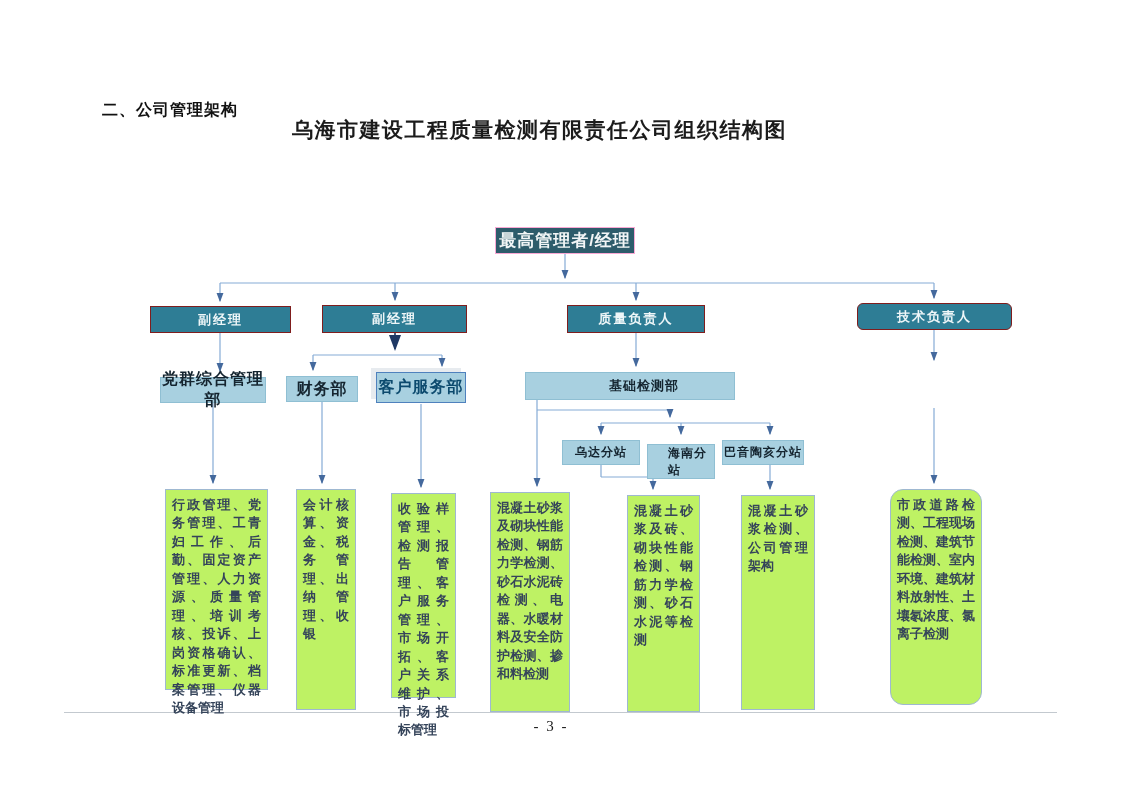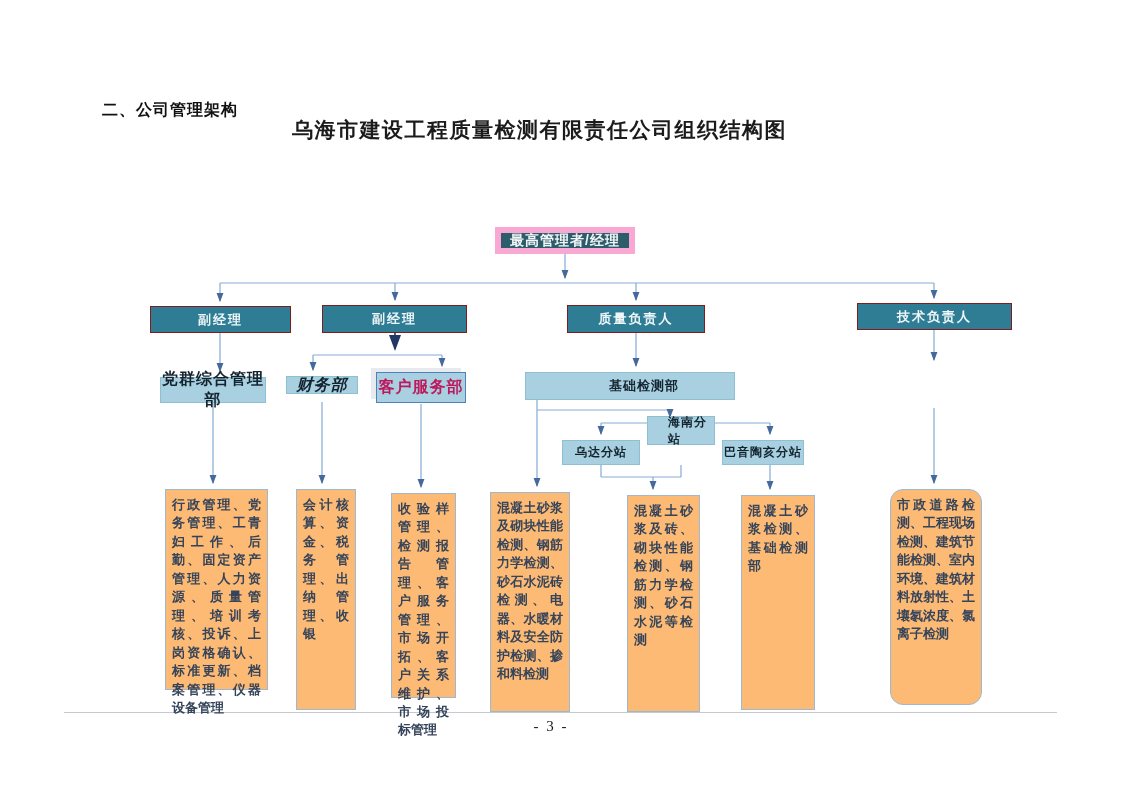--- a/index.html
+++ b/index.html
@@ -22,50 +22,50 @@
     letter-spacing:1.5px;
   }
   svg.connectors{left:0;top:0;z-index:1;pointer-events:none;}
   .node{
     z-index:2;
     display:flex;align-items:center;justify-content:center;
     text-align:center;
   }
   .node-root{
     background:var(--root-fill,#2d5c6b);
-    border:6px solid #f9a8d4;
-    color:#f2f6f7;font-size:14px;font-weight:700;letter-spacing:1px;
+    border:1px solid #f9a8d4;
+    color:#f2f6f7;font-size:17px;font-weight:700;letter-spacing:1px;
   }
   .node-mgr{
     background:var(--manager-fill,#2e7d95);
     border:1px solid #7f1d1d;
     color:#eef6f8;font-size:13px;font-weight:700;letter-spacing:2px;
   }
   .node-dept{
     background:var(--dept-fill,#a8d0e0);
     border:1px solid #8fbfd3;
     color:#14242f;font-size:16px;font-weight:700;letter-spacing:1px;
   }
   .node-dept.big{font-size:13px;padding-left:28px;}
   .node-dept.two-line{flex-direction:column;line-height:1.3;}
   .node-dept .sub{font-size:11px;font-weight:700;}
   .node-dept.selected{
     border:1.5px solid #4f81bd;
     box-shadow:-5px -4px 0 0 #e7ebef;
-    color:#be185d;
+    color:#0c4a6e;
   }
   .node-station{
     background:var(--dept-fill,#a8d0e0);
     border:1px solid #8fbfd3;
     color:#14242f;font-size:12px;font-weight:700;letter-spacing:1px;
     z-index:2;display:flex;align-items:center;justify-content:center;
   }
   .duty{
     z-index:2;
-    background:#fdba74;
+    background:#bef264;
     border:1px solid var(--duty-border,#9fb8d1);
     color:var(--duty-text,#35445a);
     font-size:13px;line-height:1.42;
     padding:6px 6px;
     text-align:justify;
     text-justify:inter-character;
     font-weight:600;
   }
   #footer-divider{
     left:64px;top:712px;width:993px;height:0;
@@ -135,51 +135,51 @@
 
   <div class="abs node node-mgr" style="left:150px;top:306px;width:141px;height:27px;">
     <span>副经理</span>
   </div>
   <div class="abs node node-mgr" style="left:322px;top:305px;width:145px;height:28px;">
     <span>副经理</span>
   </div>
   <div class="abs node node-mgr" style="left:567px;top:305px;width:138px;height:28px;">
     <span>质量负责人</span>
   </div>
-  <div class="abs node node-mgr" style="left:857px;top:303px;width:155px;height:27px;">
+  <div class="abs node node-mgr" style="left:857px;top:303px;width:155px;height:27px;border-radius:6px;">
     <span>技术负责人</span>
   </div>
 
   <div class="abs node node-dept" style="left:160px;top:377px;width:106px;height:26px;">
     <span>党群综合管理部</span>
   </div>
-  <div class="abs node node-dept" style="left:286px;top:376px;width:72px;height:18px;font-style:italic;">
+  <div class="abs node node-dept" style="left:286px;top:376px;width:72px;height:26px;">
     <span>财务部</span>
   </div>
   <div class="abs node node-dept selected" style="left:376px;top:372px;width:90px;height:31px;">
     <span>客户服务部</span>
   </div>
   <div class="abs node node-dept big" style="left:525px;top:372px;width:210px;height:28px;">
     <span>基础检测部</span>
   </div>
 
   <div class="abs node-station" style="left:562px;top:440px;width:78px;height:25px;">
     <span>乌达分站</span>
   </div>
-  <div class="abs node-station" style="left:647px;top:416px;width:68px;height:29px;padding-left:20px;">
+  <div class="abs node-station" style="left:647px;top:444px;width:68px;height:35px;padding-left:20px;">
     <span>海南分站</span>
   </div>
   <div class="abs node-station" style="left:722px;top:440px;width:82px;height:25px;">
     <span>巴音陶亥分站</span>
   </div>
 
   <div class="abs duty" style="left:165px;top:489px;width:103px;height:201px;">行政管理、党务管理、工青妇工作、后勤、固定资产管理、人力资源、质量管理、培训考核、投诉、上岗资格确认、标准更新、档案管理、仪器设备管理</div>
   <div class="abs duty" style="left:296px;top:489px;width:60px;height:221px;">会计核算、资金、税务管理、出纳管理、收银</div>
   <div class="abs duty" style="left:391px;top:493px;width:65px;height:205px;">收验样管理、检测报告管理、客户服务管理、市场开拓、客户关系维护、市场投标管理</div>
   <div class="abs duty" style="left:490px;top:492px;width:80px;height:220px;">混凝土砂浆及砌块性能检测、钢筋力学检测、砂石水泥砖检测、电器、水暖材料及安全防护检测、掺和料检测</div>
   <div class="abs duty" style="left:627px;top:495px;width:73px;height:217px;">混凝土砂浆及砖、砌块性能检测、钢筋力学检测、砂石水泥等检测</div>
-  <div class="abs duty" style="left:741px;top:495px;width:74px;height:215px;">混凝土砂浆检测、基础检测部</div>
+  <div class="abs duty" style="left:741px;top:495px;width:74px;height:215px;">混凝土砂浆检测、公司管理架构</div>
   <div class="abs duty" style="left:890px;top:489px;width:92px;height:216px;border-radius:13px;">市政道路检测、工程现场检测、建筑节能检测、室内环境、建筑材料放射性、土壤氡浓度、氯离子检测</div>
 
   <div id="footer-divider" class="abs"></div>
   <div id="page-number" class="abs">- 3 -</div>
 
 </div>
 
 </body></html>

